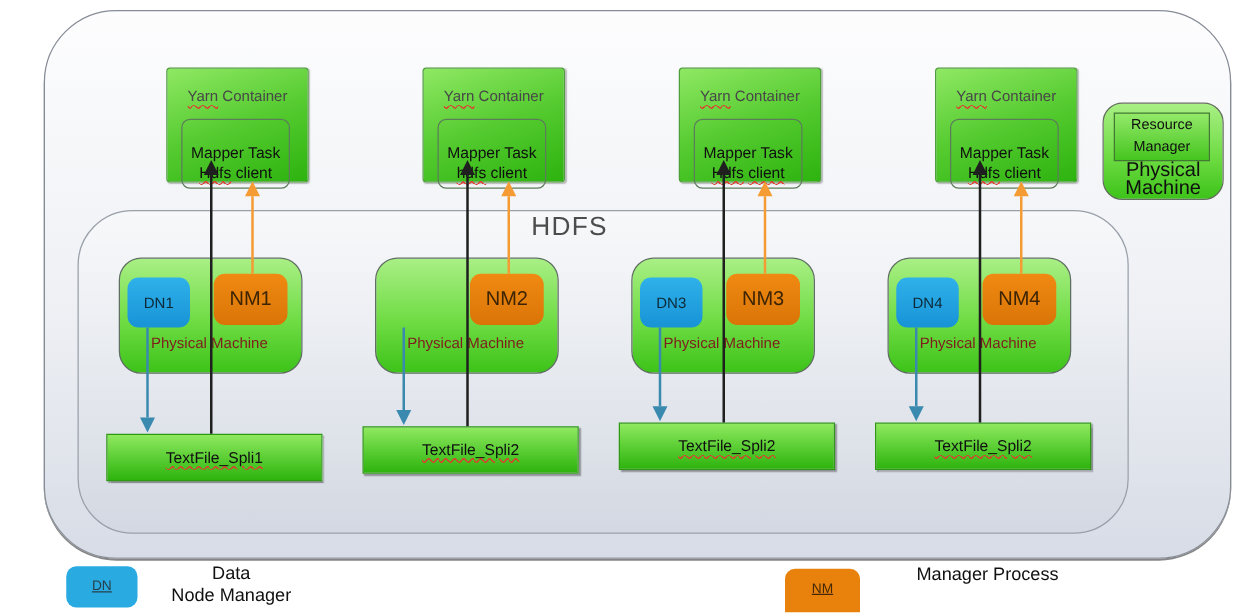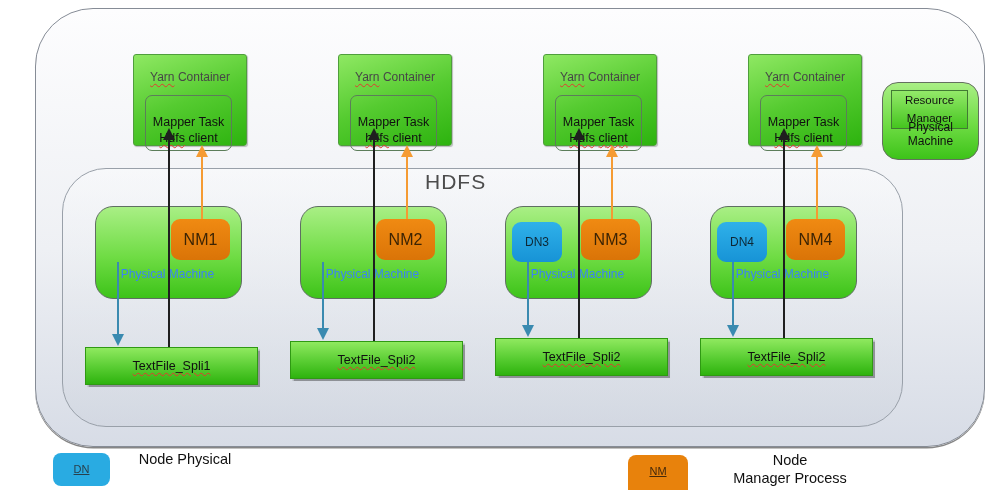--- a/index.html
+++ b/index.html
@@ -46,21 +46,21 @@
   .dn {
     position:absolute; left:17px; top:222px; width:50px; height:40px; border-radius:9px;
     background:linear-gradient(180deg,#2fb1ea,#1793d6);
     text-align:center; line-height:40px; font-size:12px; color:#0e2836;
   }
   .nm {
     position:absolute; left:86px; top:219px; width:59px; height:41px; border-radius:9px;
     background:linear-gradient(180deg,#f08a12,#da7407);
     text-align:center; line-height:41px; font-size:16px; color:#3c2404;
   }
-  .pm-label { position:absolute; left:10px; top:267px; width:145px; text-align:center; font-size:12px; color:#3b82f6; }
+  .pm-label { position:absolute; left:10px; top:267px; width:145px; text-align:center; font-size:12px; color:#7f1d1d; }
 
   .textfile {
     position:absolute; left:0; width:171px; height:36px;
     border:1.2px solid #2f9913;
     background:linear-gradient(180deg,#8fe95f 0%, #57cc31 55%, #2eb30e 100%);
     box-shadow:1.5px 1.5px 1px rgba(0,0,0,.35);
     text-align:center; line-height:36px; font-size:12.5px; color:#101010;
   }
   .g1 .textfile { top:347px; }
   .g2 .textfile { top:341px; }
@@ -92,21 +92,21 @@
     position:absolute; left:882px; top:82px; width:95px; height:76px;
     border:1.5px solid #64705f; border-radius:16px;
     background:linear-gradient(180deg,#a9ef85 0%, #6fdc44 55%, #3dc319 100%);
   }
   .rm-inner {
     position:absolute; left:8px; top:7px; width:75px; height:37px;
     border:1.5px solid #417a33;
     background:linear-gradient(180deg,#93e969,#45c51f);
     text-align:center; font-size:11.5px; line-height:18px; color:#101010;
   }
-  .rm-label { position:absolute; left:0; top:37px; width:95px; text-align:center; font-size:12px; line-height:14px; color:#101010; }
+  .rm-label { position:absolute; left:0; top:47px; width:95px; text-align:center; font-size:16px; line-height:14px; color:#101010; }
 
   
   .lg-chip { position:absolute; text-align:center; font-size:11px; border-radius:8px;text-decoration:underline; }
   .lg-dn-chip { left:53px; top:453px; width:57px; height:33px; line-height:33px; background:#29abe2; color:#28404d; }
   .lg-nm-chip { left:628px; top:455px; width:60px; height:44px; line-height:32px; background:#e8820c; color:#45290a; }
   .lg-text { position:absolute; text-align:center; font-size:14.5px; line-height:18px; color:#101010; }
   .lg-dn-text { left:100px; top:450px; width:170px; }
   .lg-nm-text { left:685px; top:451px; width:210px; }
 
   
@@ -125,20 +125,21 @@
 
   <div class="group g1">
     <div class="yarn">
       <div class="yarn-title"><span class="sq">Yarn</span> <span>Container</span></div>
       <div class="mapper">
         <div>Mapper Task</div>
         <div><span class="sq">Hdfs</span> <span>client</span></div>
       </div>
     </div>
     <div class="pm"></div>
+    <div class="dn">DN1</div>
     <div class="nm">NM1</div>
     <div class="pm-label">Physical Machine</div>
     <div class="textfile"><span class="sq">TextFile_Spli1</span></div>
     <div class="aline black-line"></div>
     <div class="black-head"></div>
     <div class="aline orange-line"></div>
     <div class="orange-head"></div>
     <div class="aline teal-line"></div>
     <div class="teal-head"></div>
   </div>
@@ -211,21 +212,21 @@
       <div>Manager</div>
     </div>
     <div class="rm-label">
       <div>Physical</div>
       <div>Machine</div>
     </div>
   </div>
 
   <div class="lg-chip lg-dn-chip">DN</div>
   <div class="lg-text lg-dn-text">
-    <div>Node Physical</div>
+    <div>Data</div>
+    <div>Node Manager</div>
   </div>
   <div class="lg-chip lg-nm-chip">NM</div>
   <div class="lg-text lg-nm-text">
-    <div>Node</div>
     <div>Manager Process</div>
   </div>
 
 </div>
 
 </body></html>

